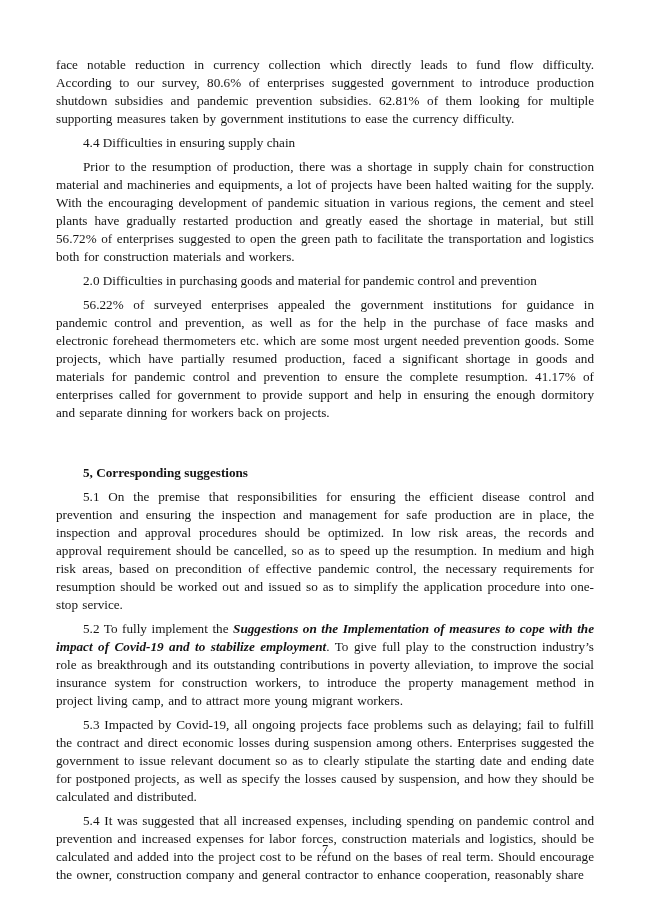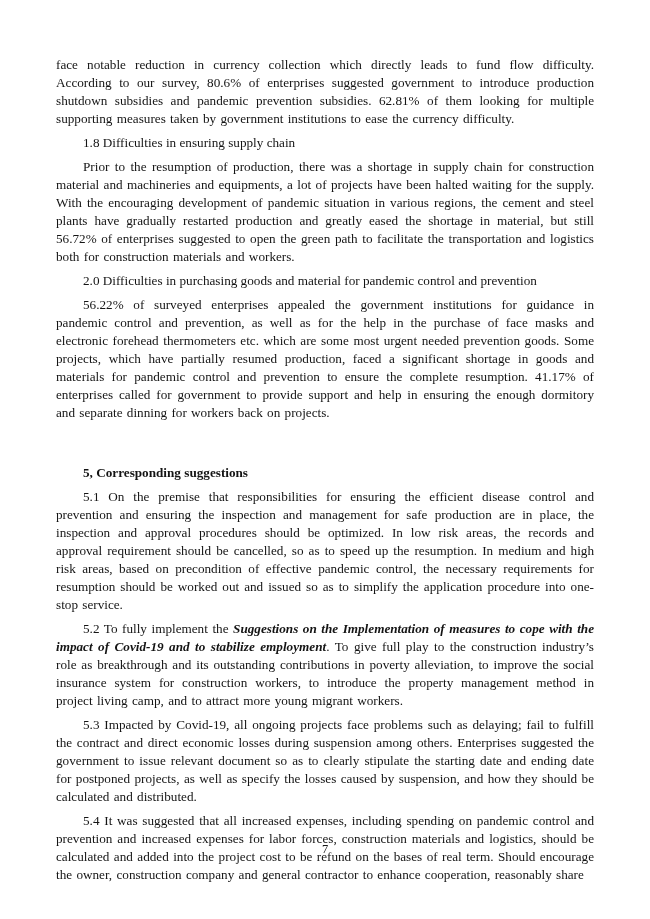--- a/index.html
+++ b/index.html
@@ -56,21 +56,21 @@
     line-height: 18px;
   }
 </style>
 </head>
 <body>
 
 <div class="page">
   <div class="content">
     <p class="first">face notable reduction in currency collection which directly leads to fund flow difficulty. According to our survey, 80.6% of enterprises suggested government to introduce production shutdown subsidies and pandemic prevention subsidies. 62.81% of them looking for multiple supporting measures taken by government institutions to ease the currency difficulty.</p>
 
-    <p class="heading">1.8 Difficulties in ensuring supply chain</p>
+    <p class="heading">4.4 Difficulties in ensuring supply chain</p>
 
     <p>Prior to the resumption of production, there was a shortage in supply chain for construction material and machineries and equipments, a lot of projects have been halted waiting for the supply. With the encouraging development of pandemic situation in various regions, the cement and steel plants have gradually restarted production and greatly eased the shortage in material, but still 56.72% of enterprises suggested to open the green path to facilitate the transportation and logistics both for construction materials and workers.</p>
 
     <p class="heading">2.0 Difficulties in purchasing goods and material for pandemic control and prevention</p>
 
     <p>56.22% of surveyed enterprises appealed the government institutions for guidance in pandemic control and prevention, as well as for the help in the purchase of face masks and electronic forehead thermometers etc. which are some most urgent needed prevention goods. Some projects, which have partially resumed production, faced a significant shortage in goods and materials for pandemic control and prevention to ensure the complete resumption. 41.17% of enterprises called for government to provide support and help in ensuring the enough dormitory and separate dinning for workers back on projects.</p>
 
     <p class="heading bold">5, Corresponding suggestions</p>
 
     <p>5.1 On the premise that responsibilities for ensuring the efficient disease control and prevention and ensuring the inspection and management for safe production are in place, the inspection and approval procedures should be optimized. In low risk areas, the records and approval requirement should be cancelled, so as to speed up the resumption. In medium and high risk areas, based on precondition of effective pandemic control, the necessary requirements for resumption should be worked out and issued so as to simplify the application procedure into one-stop service.</p>

